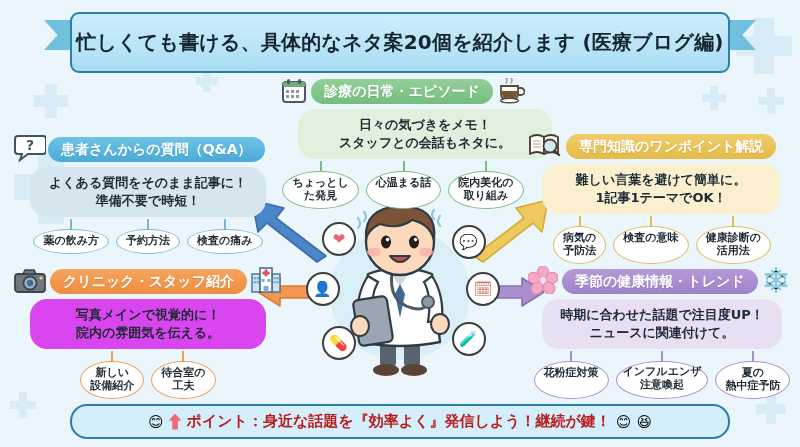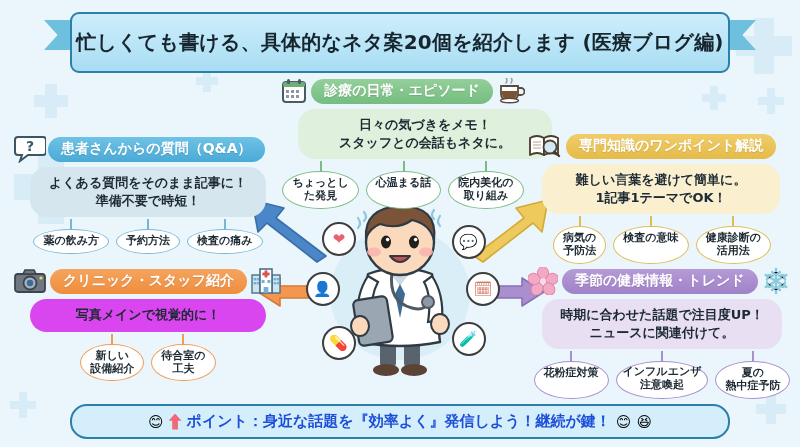--- a/index.html
+++ b/index.html
@@ -42,21 +42,21 @@
   .ribbon-tail {
     position: absolute; top: 20px; width: 34px; height: 30px;
     background: #6fc0df; z-index: 8;
   }
   .ribbon-tail.left  { left: 44px;  clip-path: polygon(0 0, 100% 0, 100% 100%, 0 100%, 40% 50%); }
   .ribbon-tail.right { right: 44px; clip-path: polygon(0 0, 100% 0, 60% 50%, 100% 100%, 0 100%); }
 
   
   .section { position: absolute; z-index: 6; }
   .sec-head {
-    display: flex; align-items: center; gap: 4px;
+    display: flex; align-items: flex-end; gap: 4px;
     position: relative; height: 26px;
   }
   .pill {
     height: 25px; border-radius: 13px;
     display: flex; align-items: center; justify-content: center;
     padding: 0 13px;
     font-size: 14px; font-weight: bold; color: #ffffff;
     white-space: nowrap;
     text-shadow: 0 1px 1px rgba(0,0,0,.12);
   }
@@ -127,21 +127,21 @@
   #footer-banner {
     position: absolute; left: 70px; top: 404px;
     width: 660px; height: 35px;
     background: #d4effb;
     border: 2.5px solid #2b7fa8;
     border-radius: 17px;
     display: flex; align-items: center; justify-content: center;
     gap: 5px; z-index: 9;
   }
   #footer-banner .ftxt {
-    font-size: 15px; font-weight: bold; color: #1d4ed8; white-space: nowrap;
+    font-size: 15px; font-weight: bold; color: #b91c1c; white-space: nowrap;
   }
   .emoji { font-size: 15px; }
   .uparrow {
     width: 13px; height: 16px; position: relative; display: inline-block;
   }
   .uparrow::before {
     content: ""; position: absolute; left: 0; top: 0; width: 13px; height: 16px;
     background: #ef6b7b;
     clip-path: polygon(50% 0, 100% 45%, 72% 45%, 72% 100%, 28% 100%, 28% 45%, 0 45%);
   }
@@ -372,20 +372,21 @@
             <rect x="22.6" y="15" width="2.4" height="2.4"></rect>
             <rect x="25.6" y="15" width="2.4" height="2.4"></rect>
             <rect x="10.6" y="13" width="3" height="3"></rect>
             <rect x="16.4" y="13" width="3" height="3"></rect>
           </g>
         <rect x="12.6" y="20" width="4.8" height="6" fill="#6fb2d6"></rect>
       </svg>
     </div>
     <div class="desc" style="margin-top:5px; margin-left:16px; width:236px;">
       <div>写真メインで視覚的に！</div>
+      <div>院内の雰囲気を伝える。</div>
     </div>
     <div class="subrow">
       <div class="sub">
           <span class="connector"></span>
         <div>新しい</div>
         <div>設備紹介</div>
       </div>
       <div class="sub">
           <span class="connector"></span>
         <div>待合室の</div>

